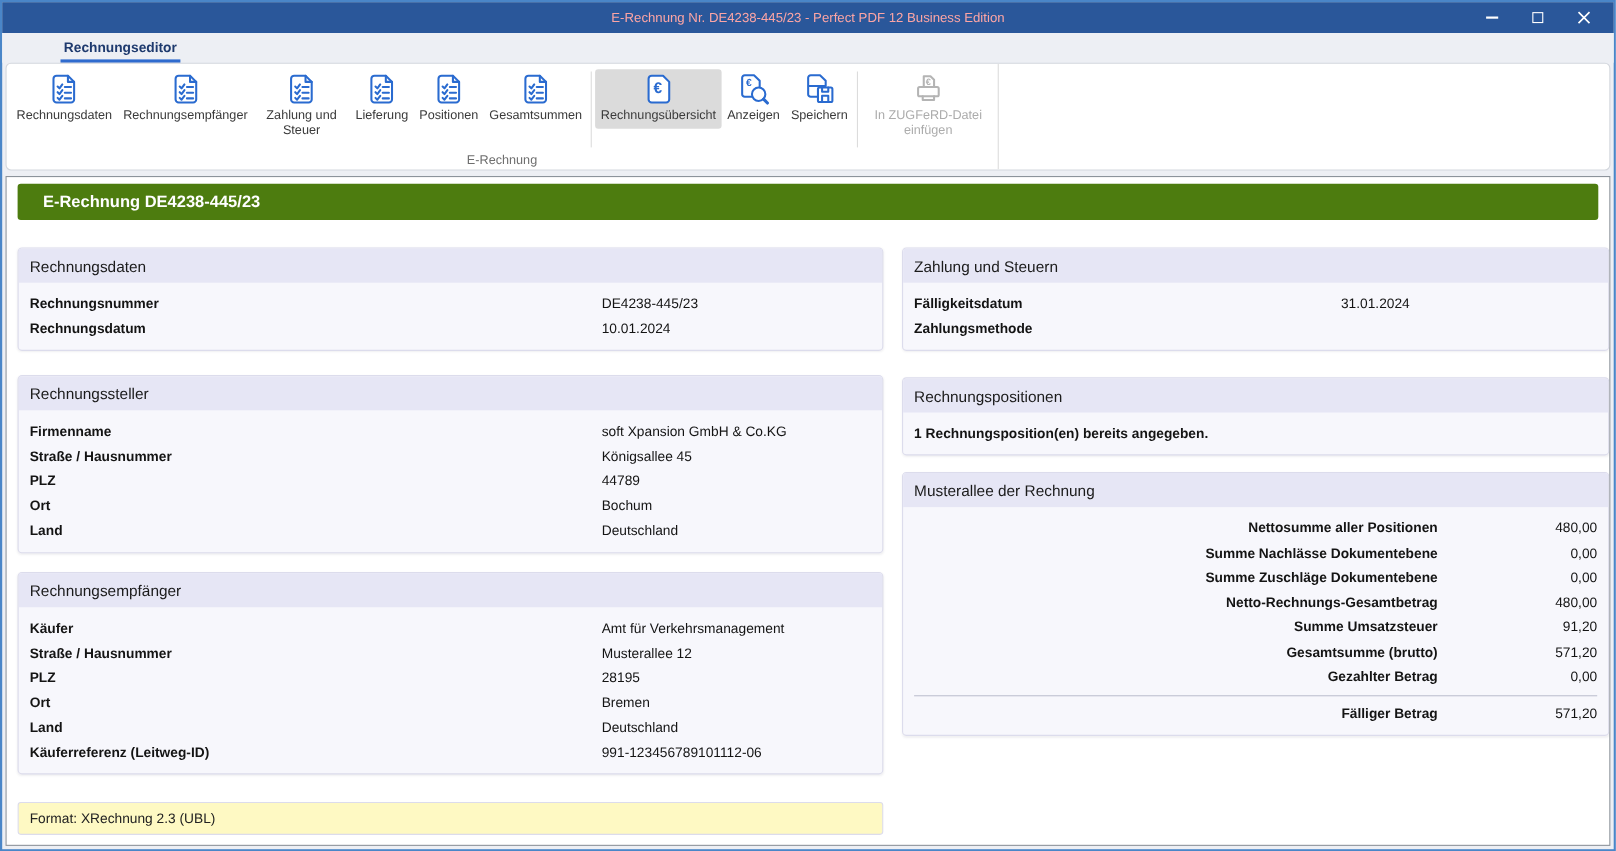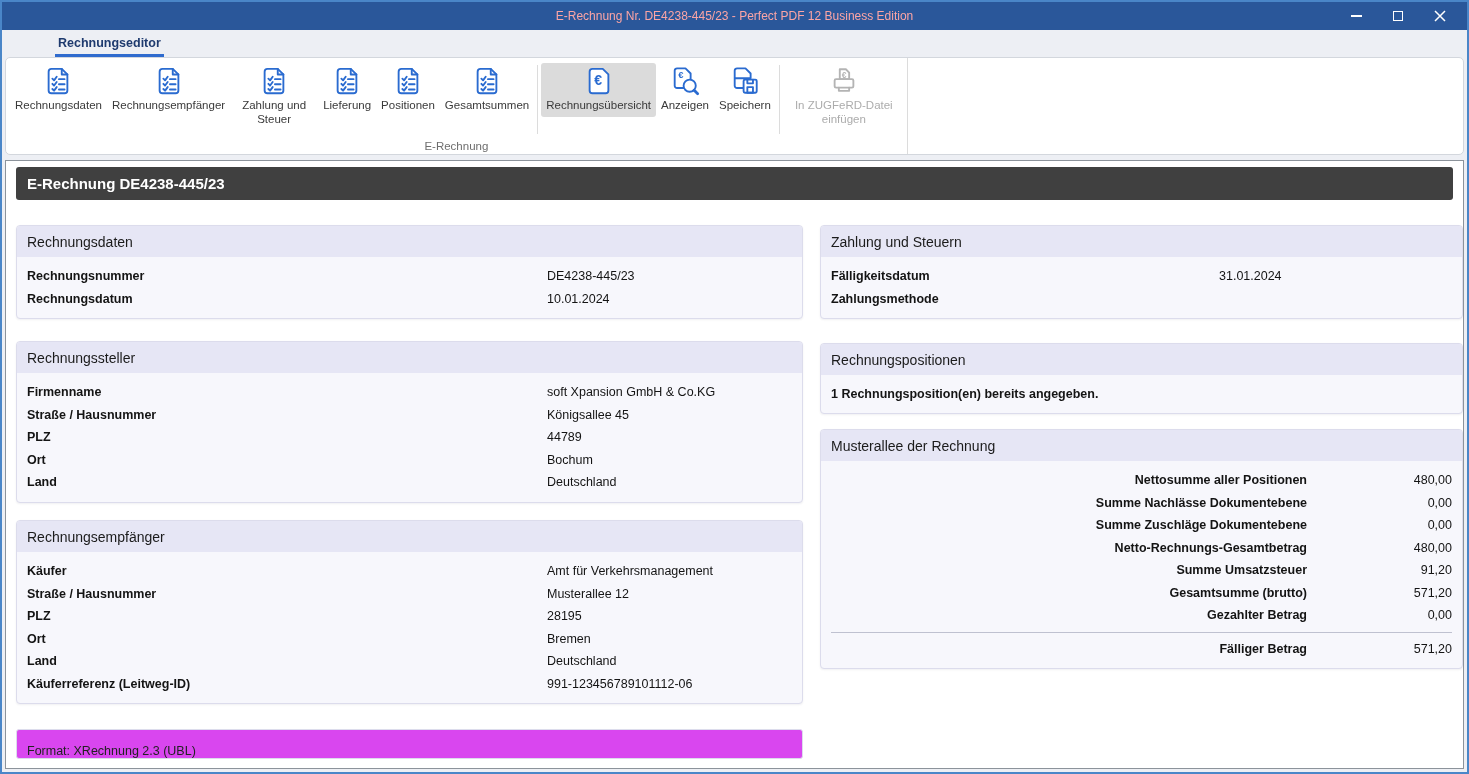--- a/index.html
+++ b/index.html
@@ -29,42 +29,42 @@
   .rbtn .ricon { margin-bottom:3px; flex:none; }
   .rbtn.selected { background:#DBDBDB; }
   .rbtn.disabled { color:#ACACAC; }
   .rbtn .blab { max-width:130px; }
   .rbtn.narrow .blab { max-width:78px; }
   .rbtn.zug .blab { max-width:112px; }
 
   
   .content { flex:1; margin:5px 3px 3px 3px; background:#FFFFFF; border:1px solid #8C939B; position:relative; overflow:hidden; }
 
-  .banner { position:absolute; top:6px; left:10px; right:10px; height:33px; background:#404040; border-radius:3px; color:#FFFFFF; font-size:15px; font-weight:bold; display:flex; align-items:center; padding-left:11px; }
+  .banner { position:absolute; top:6px; left:10px; right:10px; height:33px; background:#4d7c0f; border-radius:3px; color:#FFFFFF; font-size:15px; font-weight:bold; display:flex; align-items:center; padding-left:23px; }
 
   .panel { position:absolute; border:1px solid #DCDCEC; border-radius:4px; background:#F7F7FC; box-shadow:0 1px 2px rgba(60,60,90,0.08); overflow:hidden; }
   .panel-h { background:#E6E6F5; padding:8px 10px 7px 10px; font-size:14px; color:#1B1B1B; }
   .panel-b { padding:8px 10px; }
   .col-l { left:10px; width:787px; }
   .col-r { left:814px; width:643px; }
 
   .row { display:flex; height:22.5px; align-items:center; font-size:12.5px; color:#141414; }
   .row .lbl { font-weight:bold; flex:none; }
   .col-l .row .lbl { width:520px; }
   .col-r .row .lbl { width:388px; }
   .row .val { flex:1; }
 
   .pos-text { font-size:12.5px; font-weight:bold; color:#141414; height:22px; display:flex; align-items:center; }
 
   .trow { display:flex; height:22.5px; align-items:center; font-size:12.5px; color:#141414; }
   .trow .lbl { flex:1; text-align:right; font-weight:bold; }
   .trow .val { width:145px; text-align:right; flex:none; }
   .tsep { border-top:1px solid #BFC1D0; margin:5px 0 5px 0; }
 
-  .format-bar { position:absolute; left:10px; width:787px; height:30px; background:#d946ef; border:1px solid #DCDCEC; border-radius:3px; display:flex; align-items:flex-end; padding-left:10px; font-size:12.5px; color:#222; }
+  .format-bar { position:absolute; left:10px; width:787px; height:30px; background:#fef9c3; border:1px solid #DCDCEC; border-radius:3px; display:flex; align-items:center; padding-left:10px; font-size:12.5px; color:#222; }
 </style>
 </head>
 <body>
 
 <svg width="0" height="0" style="position:absolute">
   <defs>
     <g id="ic-checklist" fill="none" stroke="#2A6BD0" stroke-width="2" stroke-linecap="round" stroke-linejoin="round">
       <path d="M9 3h11l6 6v17a3 3 0 0 1-3 3H9a3 3 0 0 1-3-3V6a3 3 0 0 1 3-3z" fill="#FFFFFF"></path>
       <path d="M20 3v6h6"></path>
       <polyline points="10,13.5 11.8,15.3 14.6,11.5"></polyline>

